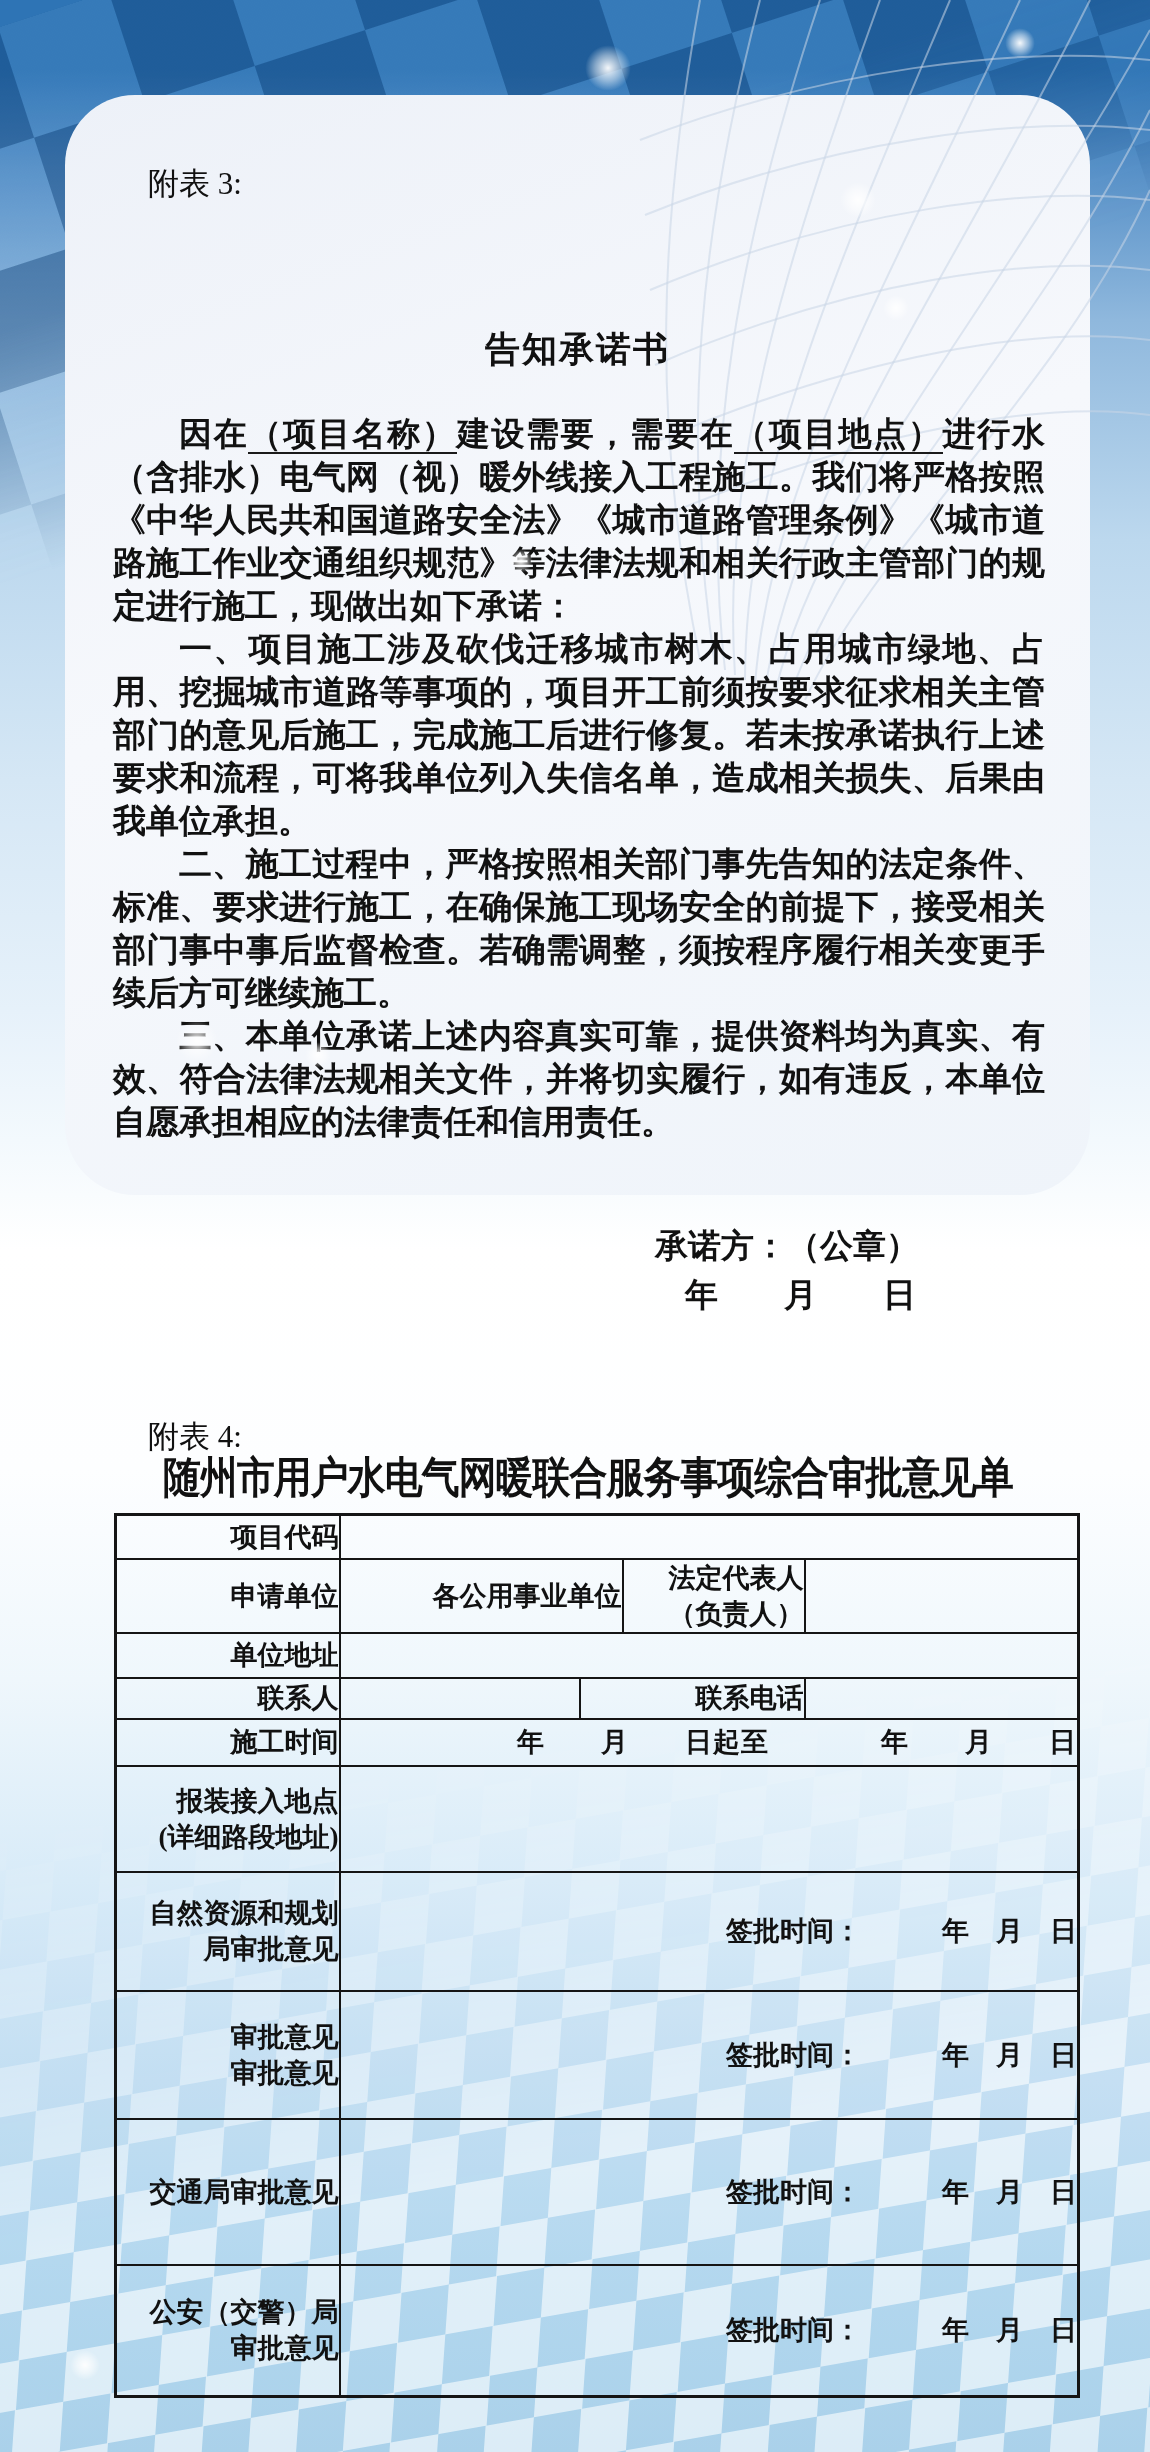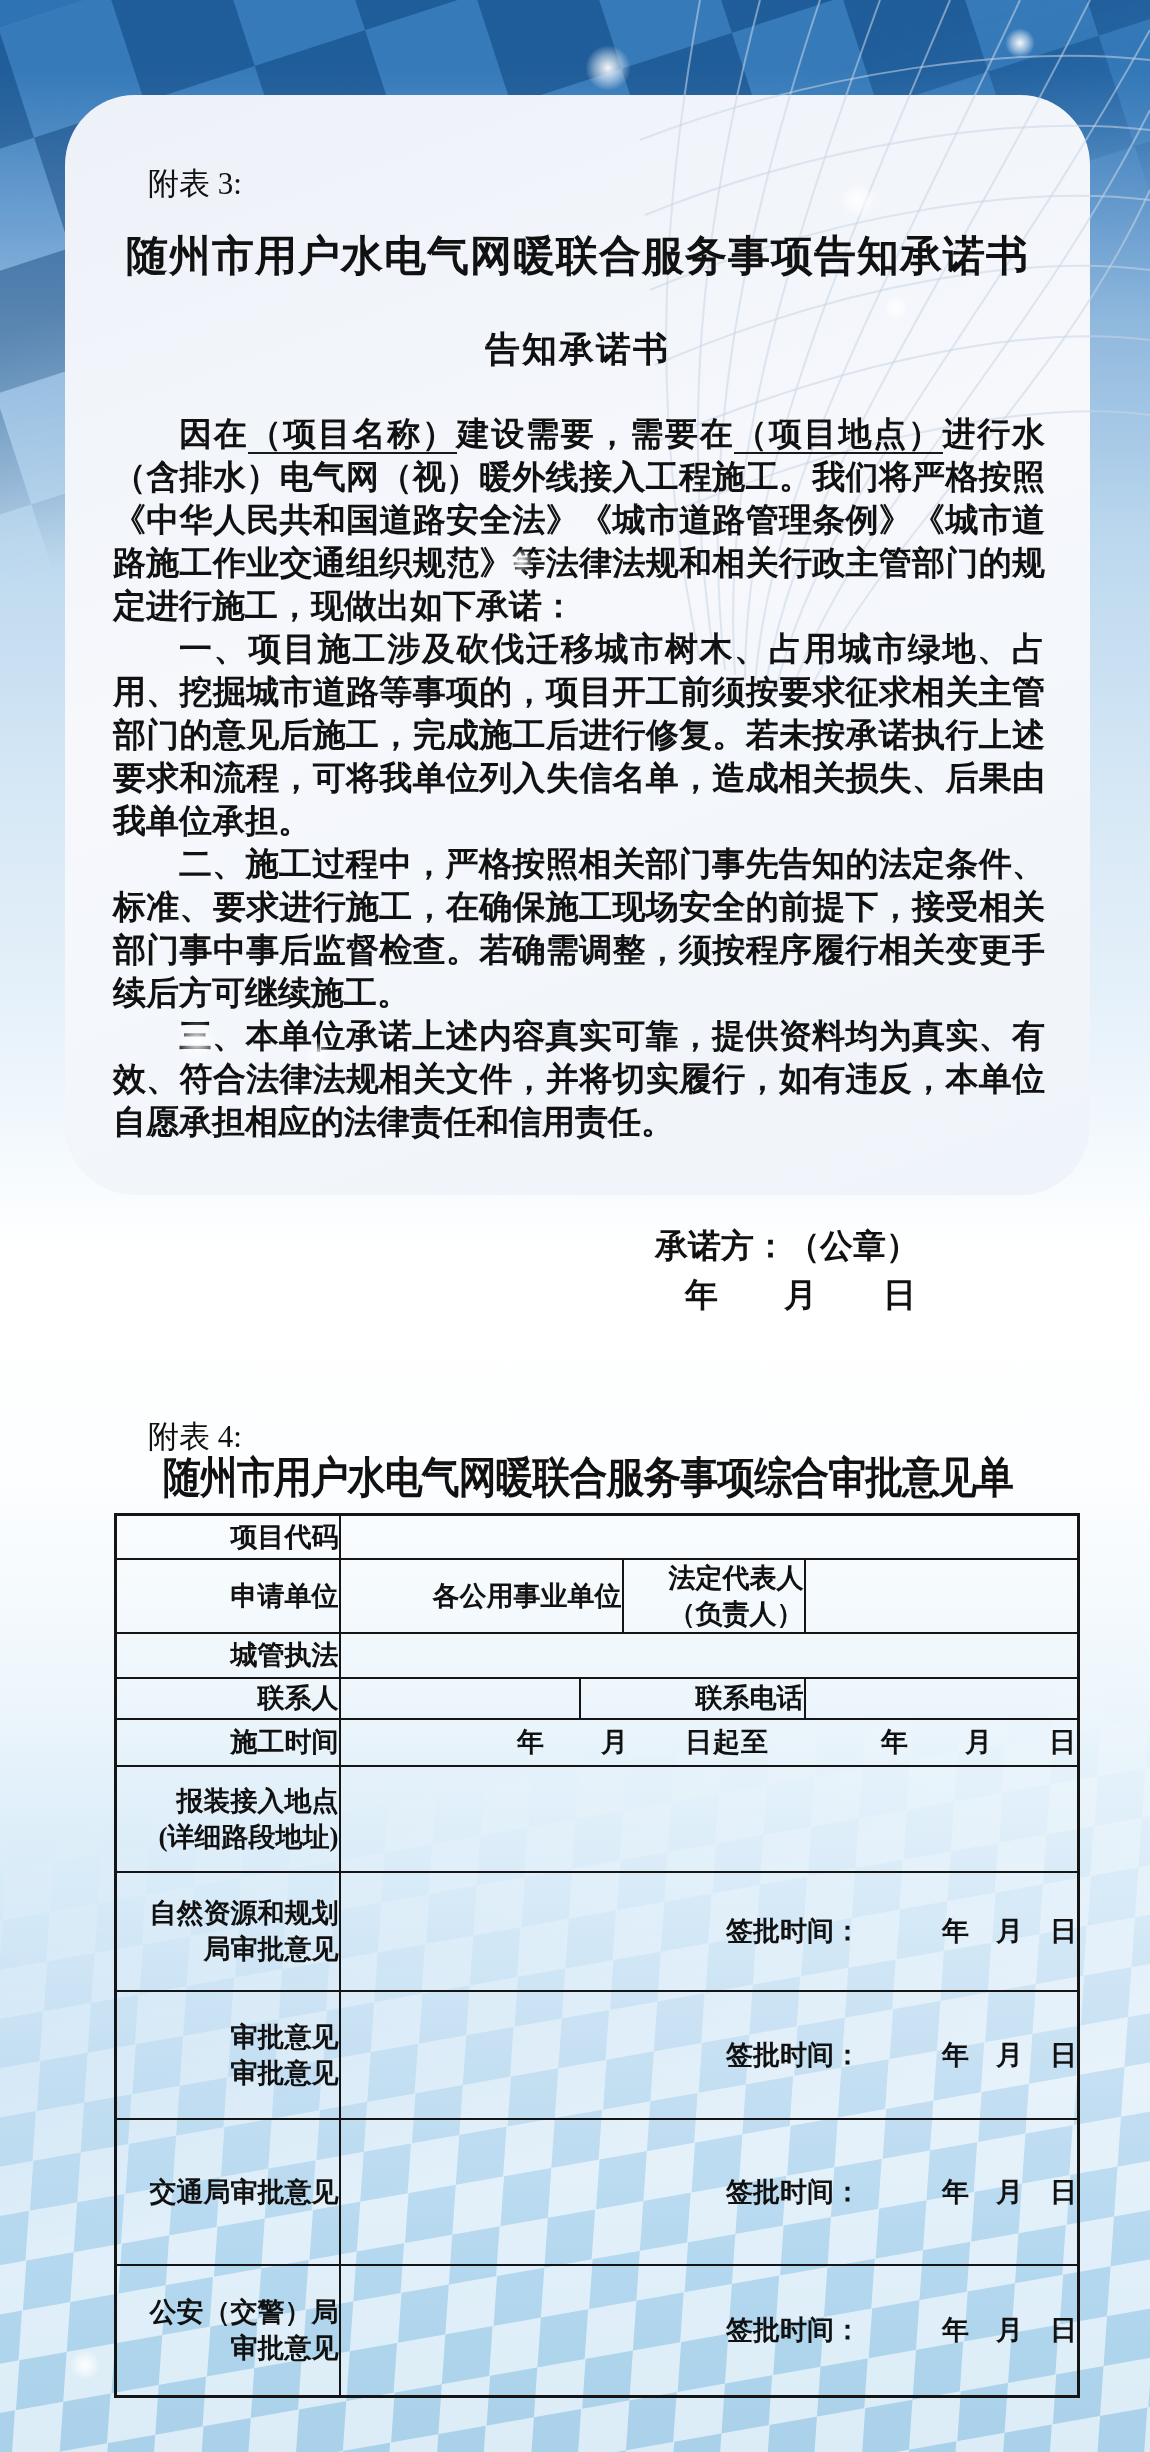--- a/index.html
+++ b/index.html
@@ -94,21 +94,20 @@
   <div class="dot" style="left:883px;top:295px;width:26px;height:26px"></div>
   <div class="dot" style="left:509px;top:549px;width:24px;height:24px"></div>
   <div class="dot" style="left:176px;top:1020px;width:42px;height:42px"></div>
   <div class="dot" style="left:305px;top:1042px;width:26px;height:26px"></div>
   <div class="dot" style="left:70px;top:2350px;width:30px;height:30px"></div>
 
   <div class="panel"></div>
 
   <div class="abs appendix-label" style="left:148px;top:163px">附表 3:</div>
 
-  <div class="abs doc-title" style="top:228px">随州市用户水电气网暖联合服务事项告知承诺书</div>
 
   <div class="abs doc-sub" style="top:326px">告知承诺书</div>
 
   <div class="abs body-text">
     <p><span>因在</span><span class="u">（项目名称）</span><span>建设需要，需要在</span><span class="u">（项目地点）</span><span>进行水（含排水）电气网（视）暖外线接入工程施工。我们将严格按照《中华人民共和国道路安全法》《城市道路管理条例》《城市道路施工作业交通组织规范》等法律法规和相关行政主管部门的规定进行施工，现做出如下承诺：</span></p>
     <p>一、项目施工涉及砍伐迁移城市树木、占用城市绿地、占用、挖掘城市道路等事项的，项目开工前须按要求征求相关主管部门的意见后施工，完成施工后进行修复。若未按承诺执行上述要求和流程，可将我单位列入失信名单，造成相关损失、后果由我单位承担。</p>
     <p>二、施工过程中，严格按照相关部门事先告知的法定条件、标准、要求进行施工，在确保施工现场安全的前提下，接受相关部门事中事后监督检查。若确需调整，须按程序履行相关变更手续后方可继续施工。</p>
     <p>三、本单位承诺上述内容真实可靠，提供资料均为真实、有效、符合法律法规相关文件，并将切实履行，如有违反，本单位自愿承担相应的法律责任和信用责任。</p>
   </div>
 
@@ -139,21 +138,21 @@
     <tr style="height:61px">
       <td>申请单位</td>
       <td colspan="2">各公用事业单位</td>
       <td class="small">
         <span>法定代表人</span><br>
         <span>（负责人）</span>
       </td>
       <td></td>
     </tr>
     <tr style="height:45px">
-      <td>城管执法</td>
+      <td>单位地址</td>
       <td colspan="4"></td>
     </tr>
     <tr style="height:41px">
       <td>联系人</td>
       <td></td>
       <td colspan="2">联系电话</td>
       <td></td>
     </tr>
     <tr style="height:47px">
       <td>施工时间</td>

